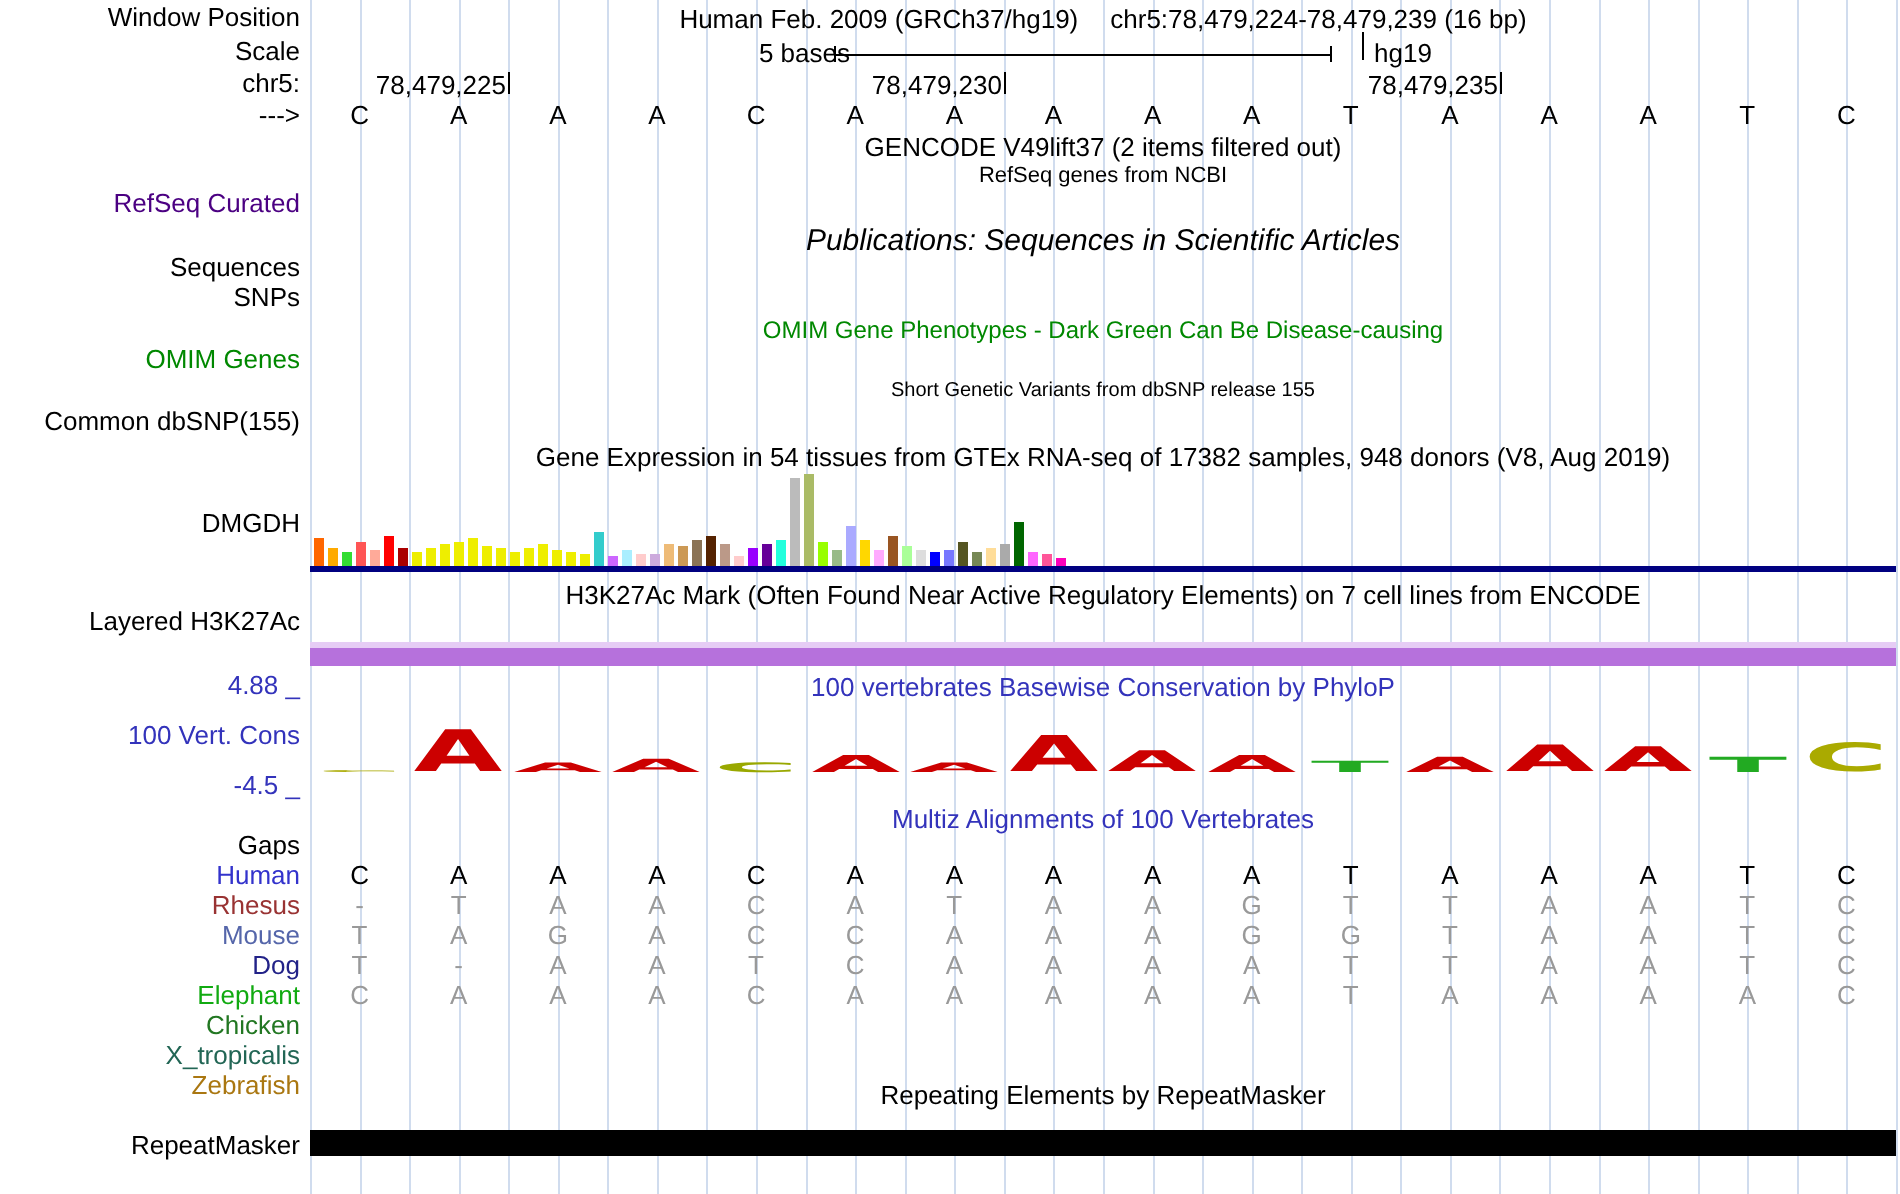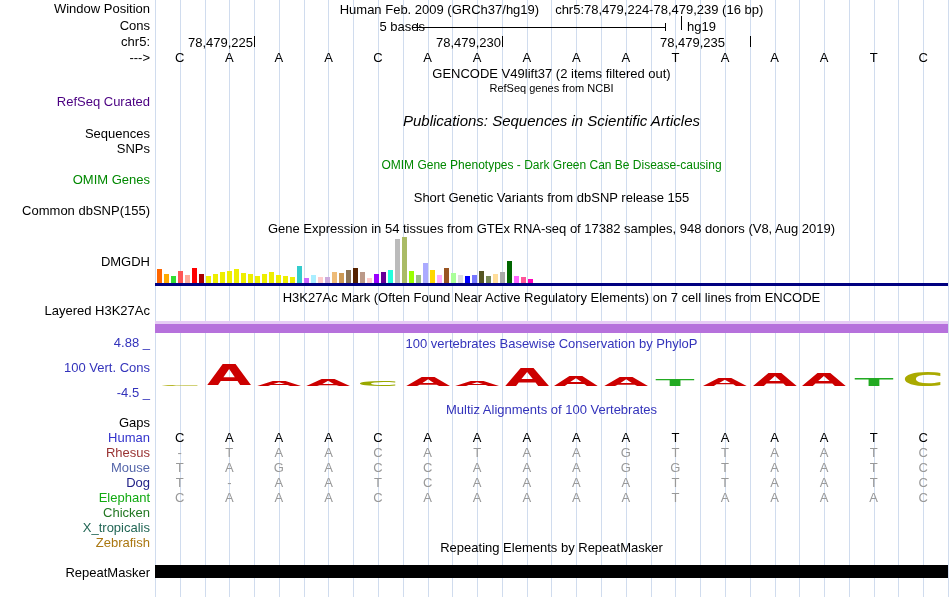--- a/index.html
+++ b/index.html
@@ -9,21 +9,21 @@
   .side-label{position:absolute;right:3px;white-space:nowrap;font-size:13px;line-height:13px;}
   .main{position:absolute;left:155px;top:0;width:793px;height:100%;
         background-image:repeating-linear-gradient(to right,#D0DCEE 0px,#D0DCEE 1px,transparent 1px,transparent 24.78px);
         border-right:1px solid #D0DCEE;}
   .header-row{position:absolute;top:2px;left:0;width:100%;display:flex;justify-content:center;gap:16px;white-space:nowrap;}
   .center-title{position:absolute;left:0;width:100%;text-align:center;white-space:nowrap;}
   .t-gencode{top:66px;font-size:13px;}
   .t-refseq{top:82px;font-size:11px;}
   .t-pubs{top:112px;font-size:15px;font-style:italic;}
   .t-omim{top:158px;font-size:12px;color:#008800;}
-  .t-dbsnp{top:190px;font-size:13px;}
+  .t-dbsnp{top:190px;font-size:10px;}
   .t-gtex{top:221px;font-size:13px;}
   .t-h3k{top:290px;font-size:13px;}
   .t-phylop{top:336px;font-size:13px;color:#3333BB;}
   .t-multiz{top:402px;font-size:13px;color:#3333BB;}
   .t-repeat{top:540px;font-size:13px;}
   .scale-value{position:absolute;left:13px;top:19px;width:257px;text-align:right;}
   .scale-line{position:absolute;left:262px;top:23px;width:247px;height:8px;
               border-left:1px solid #000;border-right:1px solid #000;
               background:linear-gradient(#000,#000) center/100% 1px no-repeat;}
   .hg19-tick{position:absolute;left:526px;top:16px;width:1px;height:14px;background:#000;}
@@ -62,21 +62,21 @@
     <div class="scale-line"></div>
     <div class="hg19-tick"></div>
     <div class="hg19-label">hg19</div>
 
     <div id="coords">
         <div class="coord-tick" style="left: 99px;"></div>
         <div class="coord-label" style="left: 8px;">78,479,225</div>
         <div class="coord-tick" style="left: 347px;"></div>
         <div class="coord-label" style="left: 256px;">78,479,230</div>
         <div class="coord-tick" style="left: 595px;"></div>
-        <div class="coord-label" style="left: 480px;">78,479,235</div>
+        <div class="coord-label" style="left: 504px;">78,479,235</div>
       </div>
 
     <div id="seq-row" class="row16 seq">
         <span>C</span>
         <span>A</span>
         <span>A</span>
         <span>A</span>
         <span>C</span>
         <span>A</span>
         <span>A</span>
@@ -337,21 +337,21 @@
           <span>C</span>
         </div>
       </div>
 
     <div class="center-title t-repeat">Repeating Elements by RepeatMasker</div>
     <div class="repeat-bar"></div>
 
   </div>
   <div class="sidebar" id="sidebar">
       <div class="side-label" style="top: 2px; color: rgb(0, 0, 0);">Window Position</div>
-      <div class="side-label" style="top: 19px; color: rgb(0, 0, 0);">Cons</div>
+      <div class="side-label" style="top: 19px; color: rgb(0, 0, 0);">Scale</div>
       <div class="side-label" style="top: 35px; color: rgb(0, 0, 0);">chr5:</div>
       <div class="side-label" style="top: 51px; color: rgb(0, 0, 0);">---&gt;</div>
       <div class="side-label" style="top: 95px; color: rgb(75, 0, 130);">RefSeq Curated</div>
       <div class="side-label" style="top: 127px; color: rgb(0, 0, 0);">Sequences</div>
       <div class="side-label" style="top: 142px; color: rgb(0, 0, 0);">SNPs</div>
       <div class="side-label" style="top: 173px; color: rgb(0, 136, 0);">OMIM Genes</div>
       <div class="side-label" style="top: 204px; color: rgb(0, 0, 0);">Common dbSNP(155)</div>
       <div class="side-label" style="top: 255px; color: rgb(0, 0, 0);">DMGDH</div>
       <div class="side-label" style="top: 304px; color: rgb(0, 0, 0);">Layered H3K27Ac</div>
       <div class="side-label" style="top: 336px; color: rgb(51, 51, 187);">4.88 _</div>

